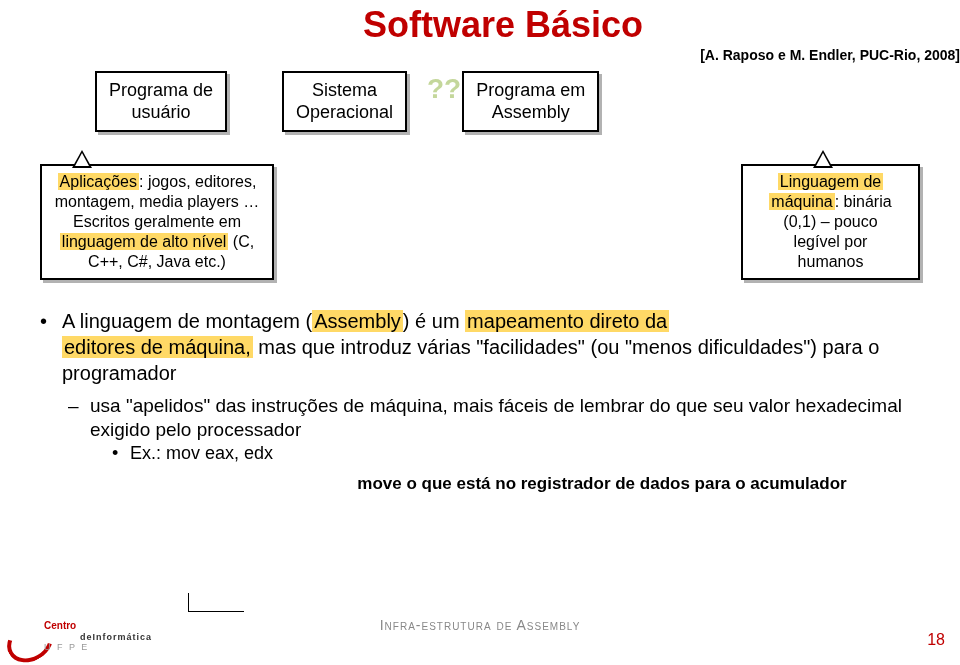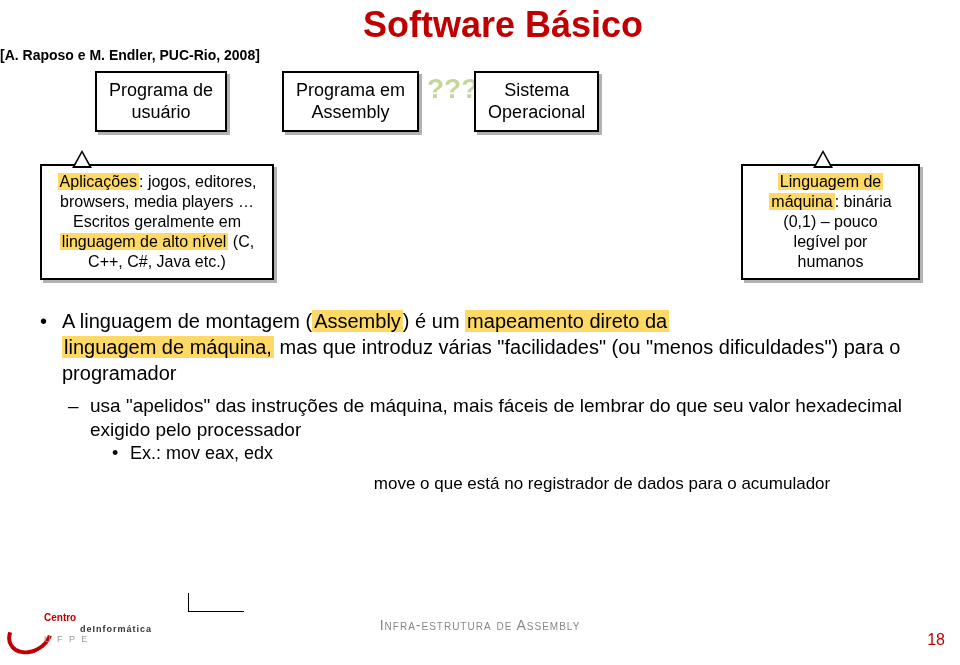--- a/index.html
+++ b/index.html
@@ -15,21 +15,21 @@
 .title {
   text-align: center;
   font-weight: bold;
   color: #c00000;
   font-size: 36px;
   margin-top: 5px;
   line-height: 1.1;
   padding-left: 46px;
 }
 .subtitle {
-  text-align: left;
+  text-align: right;
   color: #000;
   font-size: 14px;
   margin-top: 2px;
   font-weight: bold;
 }
 .content {
   padding: 0 40px;
 }
 .main-bullets {
   margin-top: 20px;
@@ -195,32 +195,33 @@
   bottom: 53px;
   width: 55px;
   height: 18px;
   border-left: 1px solid #000;
   border-bottom: 1px solid #000;
 }
 .annot-text {
   font-size: 17px;
   color: #000;
   text-align: center;
+  font-weight: bold;
 }
 .footer {
   position: absolute;
   bottom: 0;
   left: 0;
   right: 0;
   height: 48px;
 }
 .logo {
   position: absolute;
   left: 6px;
-  bottom: 16px;
+  bottom: 8px;
   width: 115px;
   height: 42px;
 }
 .logo-swoosh {
   position: absolute;
   left: 0;
   top: 8px;
   width: 40px;
   height: 30px;
   border: 4px solid #c00000;
@@ -266,52 +267,52 @@
 
 <div class="content">
 
   <div class="boxes">
     <div class="ghost">???</div>
     <div class="box">
       <span>Programa de</span><br>
       <span>usuário</span>
     </div>
     <div class="box">
+      <span>Sistema</span><br>
+      <span>Operacional</span>
+    </div>
+    <div class="box">
       <span>Programa em</span><br>
       <span>Assembly</span>
-    </div>
-    <div class="box">
-      <span>Sistema</span><br>
-      <span>Operacional</span>
     </div>
   </div>
 
   <div class="callouts">
     <div class="callout">
       <div class="pointer-left"></div>
       <span class="hb">Aplicações</span><span>: jogos, editores,</span><br>
-      <span>browsers, media players …</span><br>
+      <span>montagem, media players …</span><br>
       <span>Escritos geralmente em</span><br>
       <span class="hb">linguagem de alto nível</span><span> (C,</span><br>
       <span>C++, C#, Java etc.)</span>
     </div>
     <div class="callout callout-right">
       <div class="pointer-right"></div>
       <span class="hb">Linguagem de</span><br>
       <span class="hb">máquina</span><span>: binária</span><br>
       <span>(0,1) – pouco</span><br>
       <span>legível por</span><br>
       <span>humanos</span>
     </div>
   </div>
 
   <div class="second-section second-bullets">
     <div class="bullet2">
       <span>A linguagem de montagem (</span><span class="hl">Assembly</span><span>) é um </span><span class="hl">mapeamento direto da
-</span><br><span class="hl">linguagem de máquina,</span><span> mas que introduz várias "facilidades" (ou "menos dificuldades") para o programador</span>
+</span><br><span class="hl">editores de máquina,</span><span> mas que introduz várias "facilidades" (ou "menos dificuldades") para o programador</span>
     </div>
     <div class="dash-item">usa "apelidos" das instruções de máquina, mais fáceis de lembrar do que seu valor hexadecimal exigido pelo processador</div>
     <div class="ex-item">Ex.: mov eax, edx</div>
   </div>
 
   <div class="annot-line"></div>
   <div class="annot-row">
     <div class="annot-text">move o que está no registrador de dados para o acumulador</div>
   </div>
 </div>

